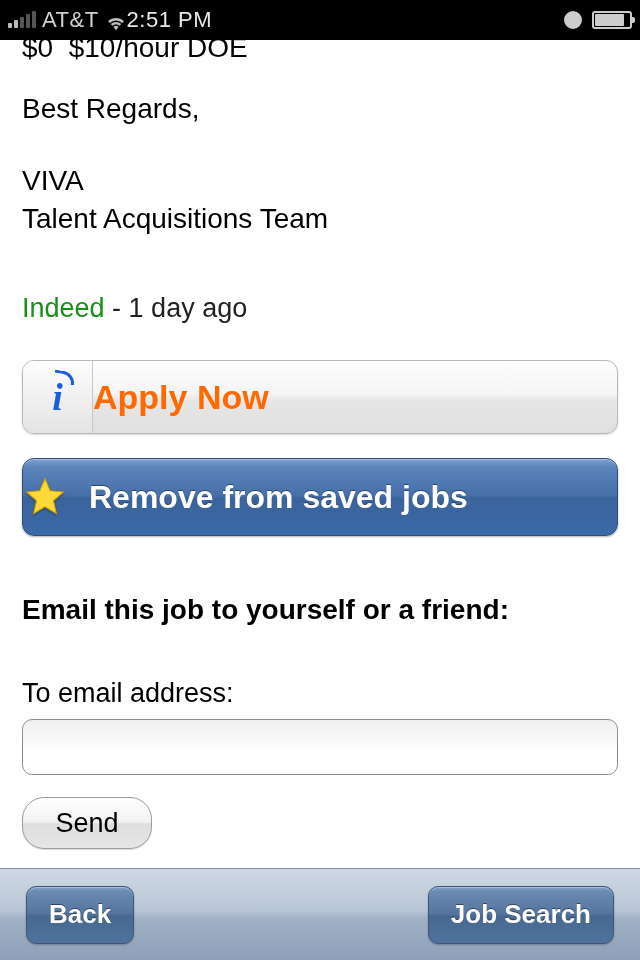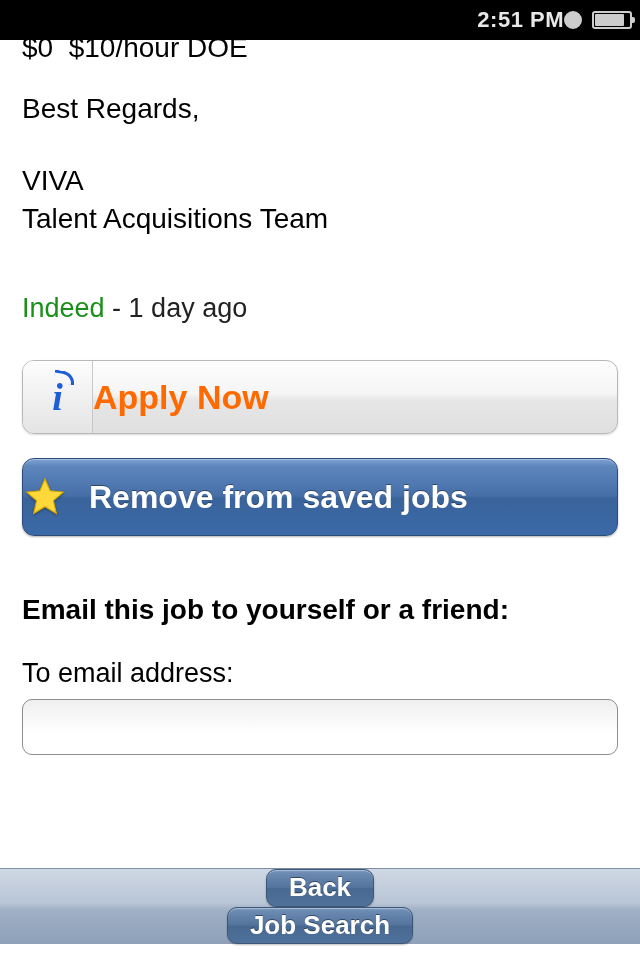--- a/index.html
+++ b/index.html
@@ -16,21 +16,21 @@
     font-size: 22px;
     letter-spacing: .5px;
   }
   .status-left { display:flex; align-items:center; gap:6px; }
   .signal { display:flex; align-items:flex-end; gap:2px; height:16px; }
   .signal .bar { width:4px; background:#bbb; border-radius:1px; }
   .signal .b1{height:5px} .signal .b2{height:8px} .signal .b3{height:11px;background:#555}
   .signal .b4{height:14px;background:#555} .signal .b5{height:17px;background:#555}
   .wifi-icon { width:22px; height:16px; position:relative; }
   .wifi-icon svg { width:22px; height:16px; }
-  .status-center { flex:1; text-align:right; font-weight:700; color:#e8e8e8; }
+  .status-center { flex:1; text-align:left; font-weight:400; color:#e8e8e8; }
   .status-right { display:flex; align-items:center; gap:10px; }
   .clock-icon { width:18px; height:18px; border:2px solid #ccc; border-radius:50%; position:relative; background:#ccc; }
   .battery { width:40px; height:18px; border:2px solid #ccc; border-radius:3px; position:relative; }
   .battery::after { content:""; position:absolute; right:-5px; top:4px; width:3px; height:6px; background:#ccc; border-radius:0 2px 2px 0; }
   .battery .fill { position:absolute; left:1px; top:1px; bottom:1px; width:80%; background:#ccc; border-radius:1px; }
 
   
   .content {
     height: 828px; 
     background:#fff;
@@ -85,59 +85,73 @@
     border-radius:12px;
     background: linear-gradient(to bottom, #7fa3d3 0%, #5d86bd 10%, #466fa8 48%, #3a639b 52%, #3a6aa8 100%);
     display:flex; align-items:center; justify-content:flex-start; gap:22px;
     box-shadow: inset 0 1px 0 rgba(255,255,255,.35), 0 1px 2px rgba(0,0,0,.3);
     color:#fff; font-size:32px; font-weight:700;
     text-shadow: 0 -1px 0 rgba(0,0,0,.4);
   }
   .star-icon svg { width:44px; height:44px; display:block; filter: drop-shadow(0 1px 1px rgba(0,0,0,.35)); }
 
   .email-heading { font-size:28px; font-weight:700; color:#000; margin-top:58px; }
-  .email-label { font-size:27px; color:#000; margin-top:32px; }
+  .email-label { font-size:27px; color:#000; margin-top:52px; }
   .email-input {
     width:100%; height:56px; margin-top:10px;
     border:1px solid #8d8d8d; border-radius:10px;
     background: linear-gradient(to bottom, #efefef 0%, #ffffff 60%);
     font-size:24px; padding:0 14px;
   }
   .send-btn {
     margin-top:22px;
     width:130px; height:52px;
     border:1px solid #9c9c9c; border-radius:22px;
     background: linear-gradient(to bottom, #ffffff 0%, #f2f2f2 48%, #dedede 52%, #e6e6e6 100%);
     font-size:27px; color:#000;
     box-shadow: 0 1px 1px rgba(0,0,0,.15);
   }
 
   
   .footer {
-    height:76px;
+    height:92px;
     background: linear-gradient(to bottom, #cfd8e4 0%, #b9c6d6 45%, #9fb0c5 55%, #8ea1b9 100%);
     border-top:1px solid #7f8fa3;
     display:flex; align-items:center; justify-content:space-between;
     padding:0 26px;
-    flex-direction:column;
   }
   .footer-btn {
     height:58px; padding:0 22px;
     border:1px solid #3e5677;
     border-radius:10px;
     background: linear-gradient(to bottom, #86a2c6 0%, #6c8bb3 8%, #54749d 48%, #476991 52%, #4f729c 100%);
     color:#fff; font-size:26px; font-weight:700;
     text-shadow:0 -1px 0 rgba(0,0,0,.45);
     box-shadow: inset 0 1px 0 rgba(255,255,255,.3), 0 1px 2px rgba(0,0,0,.25);
   }
 </style>
 </head>
 <body>
 
 <div class="status-bar">
+  <div class="status-left">
+    <div class="signal">
+      <div class="bar b1"></div>
+        <div class="bar b2"></div>
+        <div class="bar b3"></div>
+        <div class="bar b4"></div>
+        <div class="bar b5"></div>
+    </div>
+    <span>AT&amp;T</span>
+    <span class="wifi-icon">
+      <svg viewBox="0 0 24 18">
+          <path d="M12 16 L9 12 A5 5 0 0 1 15 12 Z M6 9 A9 9 0 0 1 18 9 L16 11 A6.2 6.2 0 0 0 8 11 Z M3 6 A13 13 0 0 1 21 6 L19 8 A10 10 0 0 0 5 8 Z" fill="#bbb"></path>
+        </svg>
+    </span>
+  </div>
   <div class="status-center">2:51 PM</div>
   <div class="status-right">
     <span class="clock-icon"></span>
     <span class="battery">
         <span class="fill"></span>
       </span>
   </div>
 </div>
 
 <div class="content">
@@ -167,19 +181,20 @@
       <svg viewBox="0 0 24 24">
           <path d="M12 2 L14.8 8.6 L22 9.3 L16.6 14 L18.2 21 L12 17.3 L5.8 21 L7.4 14 L2 9.3 L9.2 8.6 Z" fill="#ffd93a" stroke="#d4a400" stroke-width=".6"></path>
         </svg>
     </span>
     <span>Remove from saved jobs</span>
   </div>
 
   <div class="email-heading">Email this job to yourself or a friend:</div>
   <div class="email-label">To email address:</div>
   <input class="email-input" type="text" value="" style="">
+  <button class="send-btn">Send</button>
 
 </div>
 
 <div class="footer">
   <button class="footer-btn">Back</button>
   <button class="footer-btn">Job Search</button>
 </div>
 
 </body></html>

